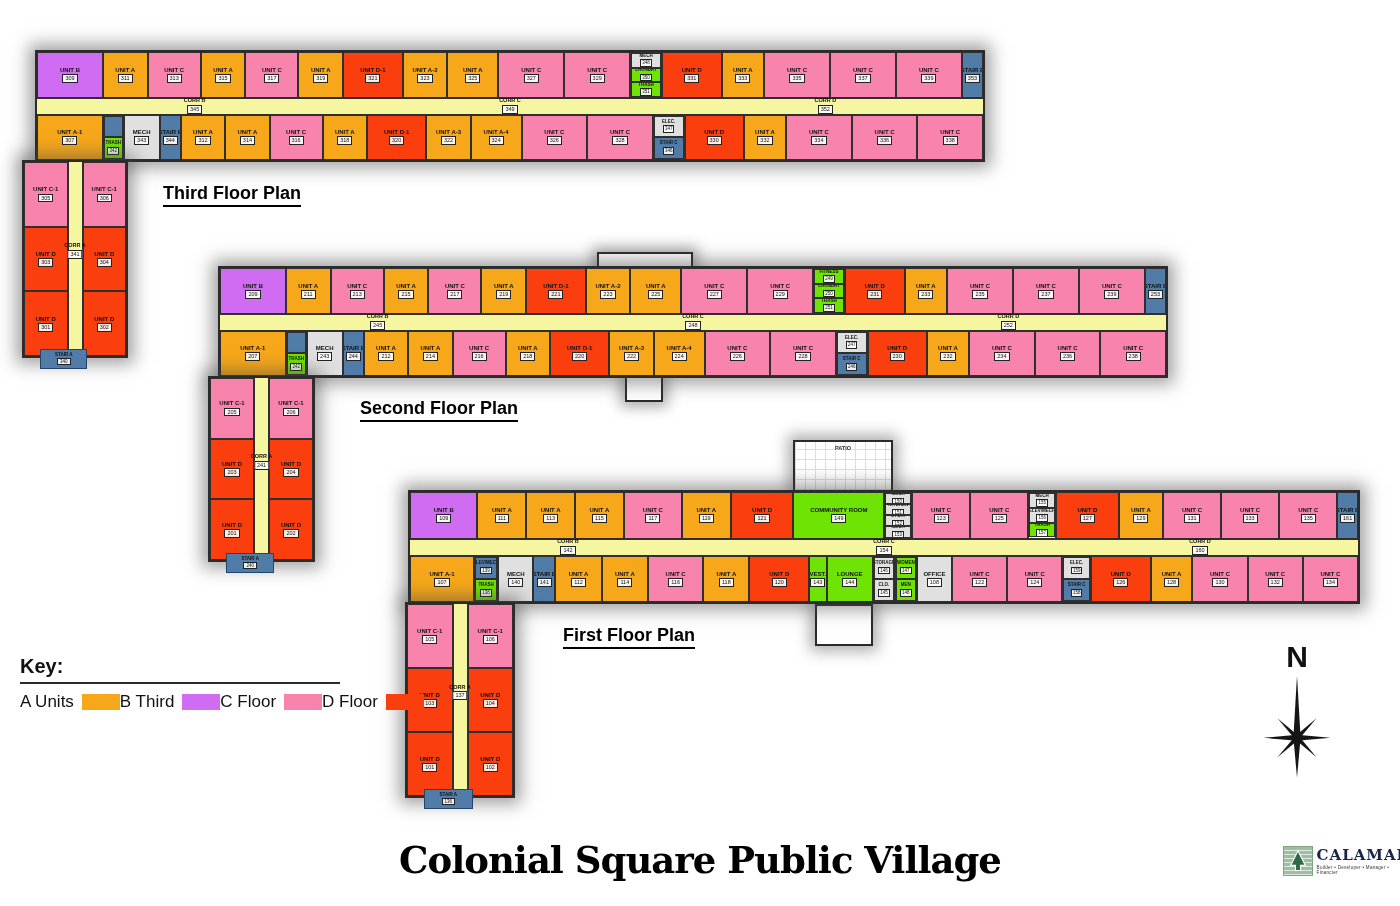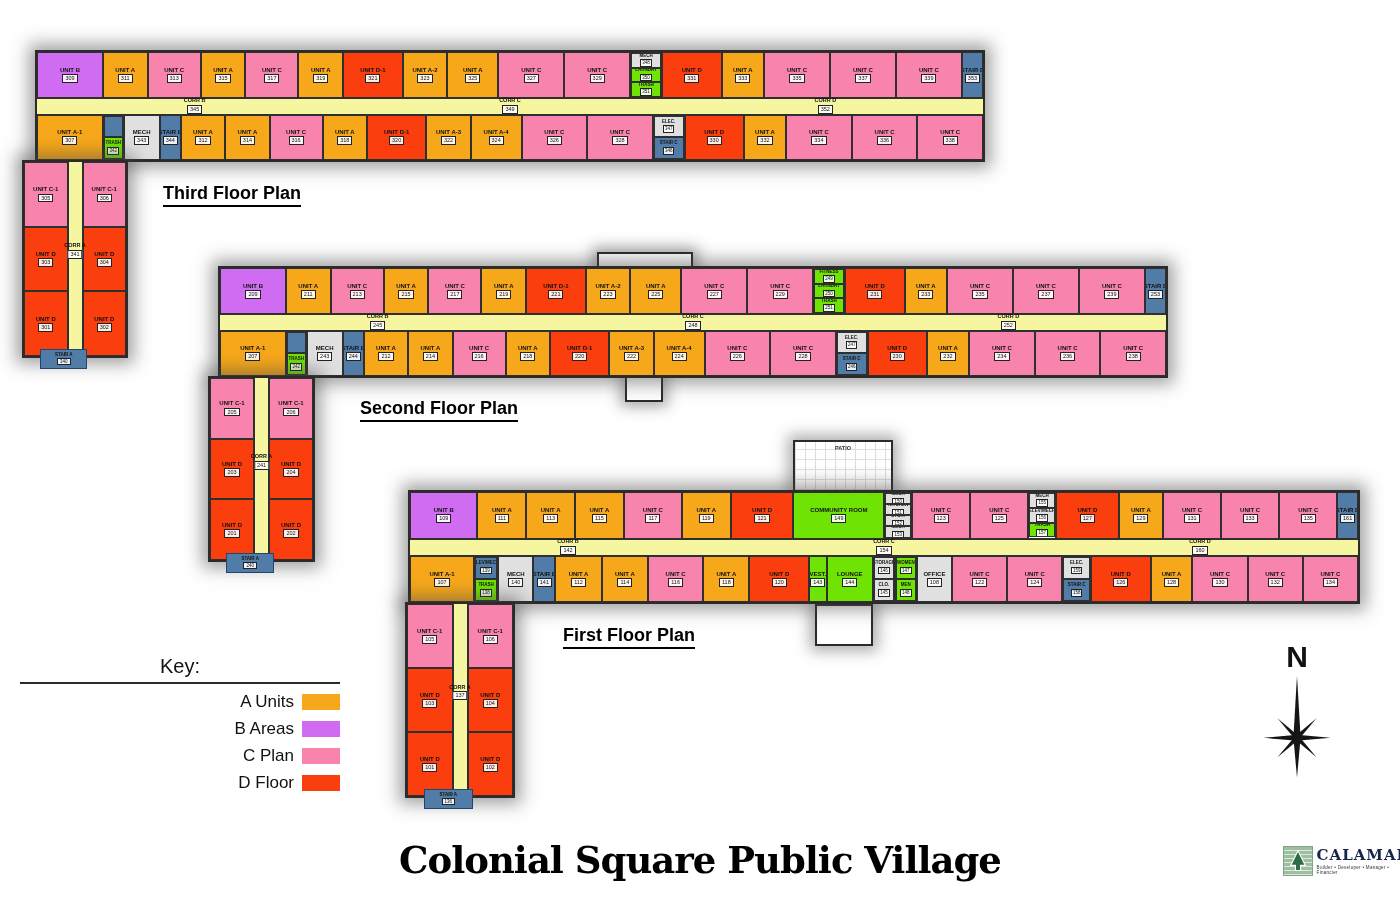--- a/index.html
+++ b/index.html
@@ -53,24 +53,24 @@
   .f2 .bump-top{left:597px;top:252px;width:96px;height:16px}
   .f2 .bump-bottom{left:625px;top:376px;width:38px;height:26px}
   .f1 .plan-main{left:408px;top:490px;width:952px;height:114px}
   .f1 .wing{left:405px;top:602px;width:110px;height:196px}
   .f1 .floor-label{left:563px;top:625px}
   .f1 .patio{left:793px;top:440px;width:100px;height:52px}
   .f1 .vestibule{left:815px;top:604px;width:58px;height:42px}
 
   
   .key{position:absolute;left:20px;top:655px;width:320px;z-index:5}
-  .key-title{text-align:center;font-size:20px;font-weight:normal;color:#111}
+  .key-title{font-size:20px;font-weight:bold;color:#111}
   .key-rule{border-top:2px solid #2b2b2b;margin:4px 0 8px}
   .key-grid{display:flex;gap:6px}
-  .key-col{flex:1;display:flex;flex-direction:column;gap:7px}
+  .key-col{flex:1;display:flex;flex-direction:row;}
   .key-entry{display:flex;align-items:center;justify-content:flex-end;gap:8px}
   .key-label{font-size:17px;color:#111;white-space:nowrap}
   .key-swatch{width:38px;height:16px;flex:none}
 
   
   .compass{position:absolute;left:1258px;top:642px;width:78px;text-align:center;z-index:5}
   .compass-n{font-size:30px;font-weight:bold;color:#111;line-height:1}
   .compass svg{display:block;margin:0 auto}
 
   
@@ -842,25 +842,25 @@
 <div class="key">
   <div class="key-title">Key:</div>
   <div class="key-rule"></div>
   <div class="key-grid">
     <div class="key-col">
         <div class="key-entry">
           <span class="key-label">A Units</span>
           <span class="key-swatch" style="background: rgb(247, 168, 26);"></span>
         </div>
         <div class="key-entry">
-          <span class="key-label">B Areas</span>
+          <span class="key-label">B Third</span>
           <span class="key-swatch" style="background: rgb(207, 108, 242);"></span>
         </div>
         <div class="key-entry">
-          <span class="key-label">C Plan</span>
+          <span class="key-label">C Floor</span>
           <span class="key-swatch" style="background: rgb(248, 132, 174);"></span>
         </div>
         <div class="key-entry">
           <span class="key-label">D Floor</span>
           <span class="key-swatch" style="background: rgb(250, 62, 13);"></span>
         </div>
       </div>
   </div>
 </div>
 

